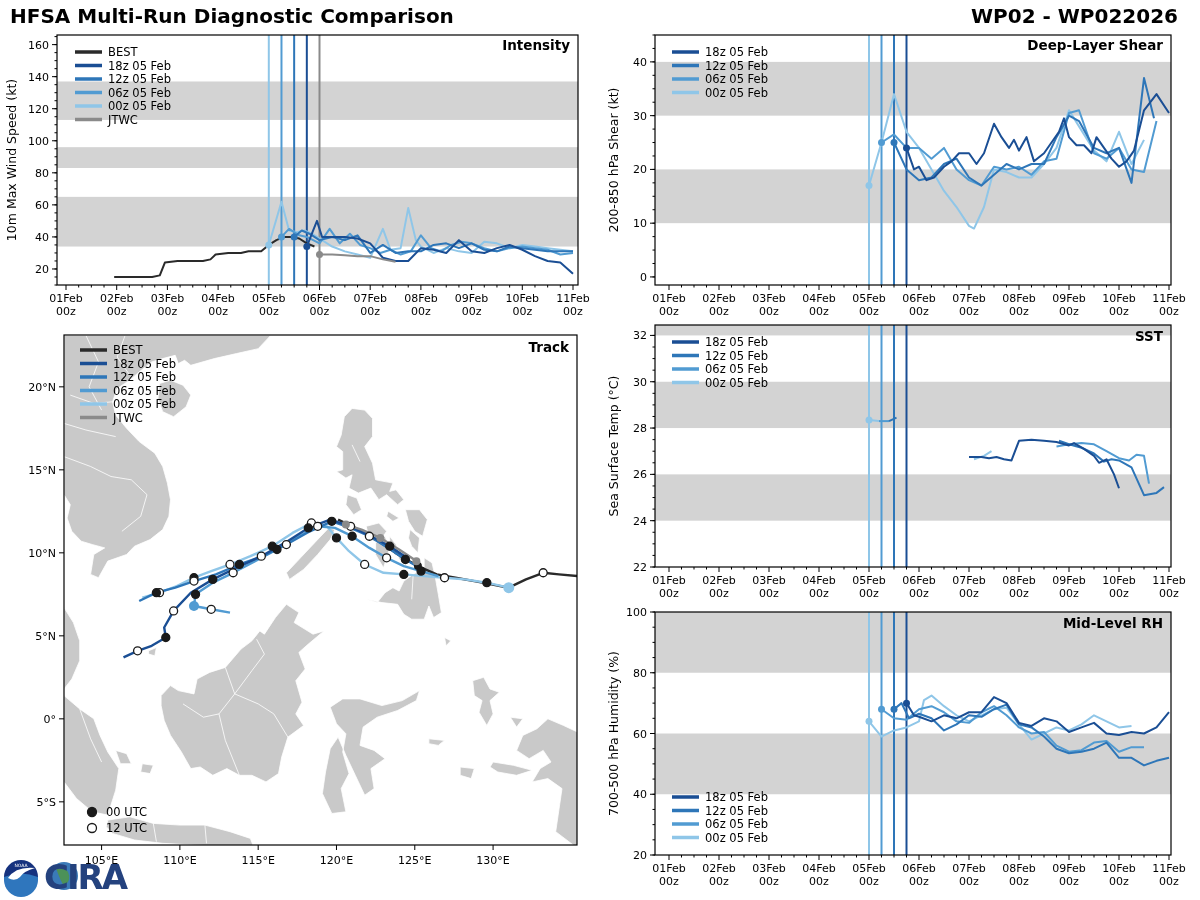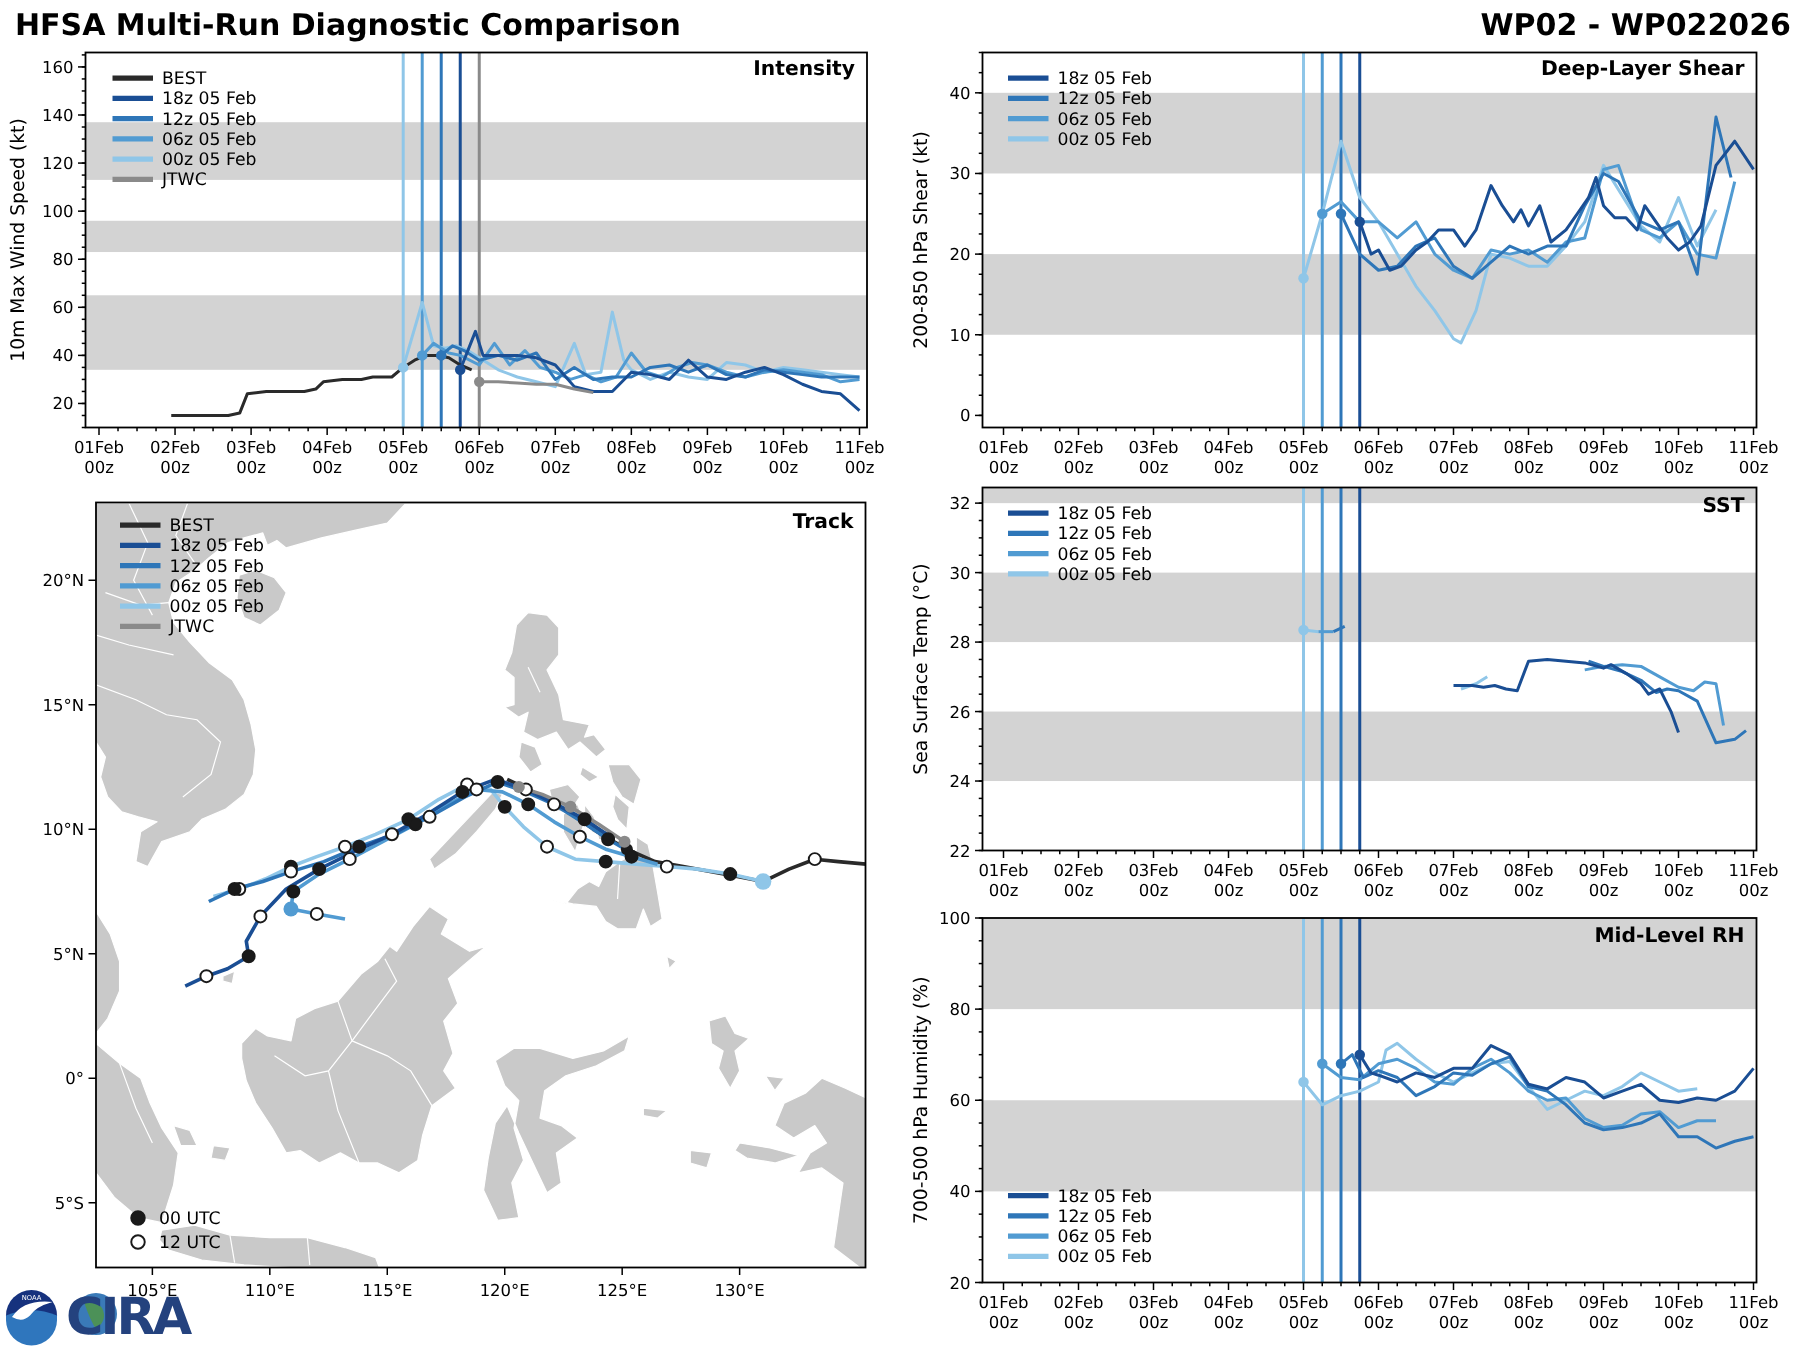--- a/index.html
+++ b/index.html
@@ -1,20 +1,20 @@
 <!DOCTYPE html>
 <html><head>
 <meta charset="utf-8">
 <style>
   html,body{margin:0;padding:0;background:#fff;}
   #stage{position:relative;width:1200px;height:900px;background:#fff;overflow:hidden;
          font-family:"DejaVu Sans","Liberation Sans",sans-serif;}
   .hdr{position:absolute;top:4px;font-weight:bold;font-size:20px;color:#000;}
   #page-title{left:10px;}
-  #storm-id{right:6px;}
+  #storm-id{right:22px;}
   #figure-svg{position:absolute;left:0;top:0;}
   #logos{position:absolute;left:2px;top:856px;}
 </style>
 </head>
 <body>
 <div id="stage">
 
 <div class="hdr" id="page-title">HFSA Multi-Run Diagnostic Comparison</div>
 <div class="hdr" id="storm-id">WP02 - WP022026</div>
 

